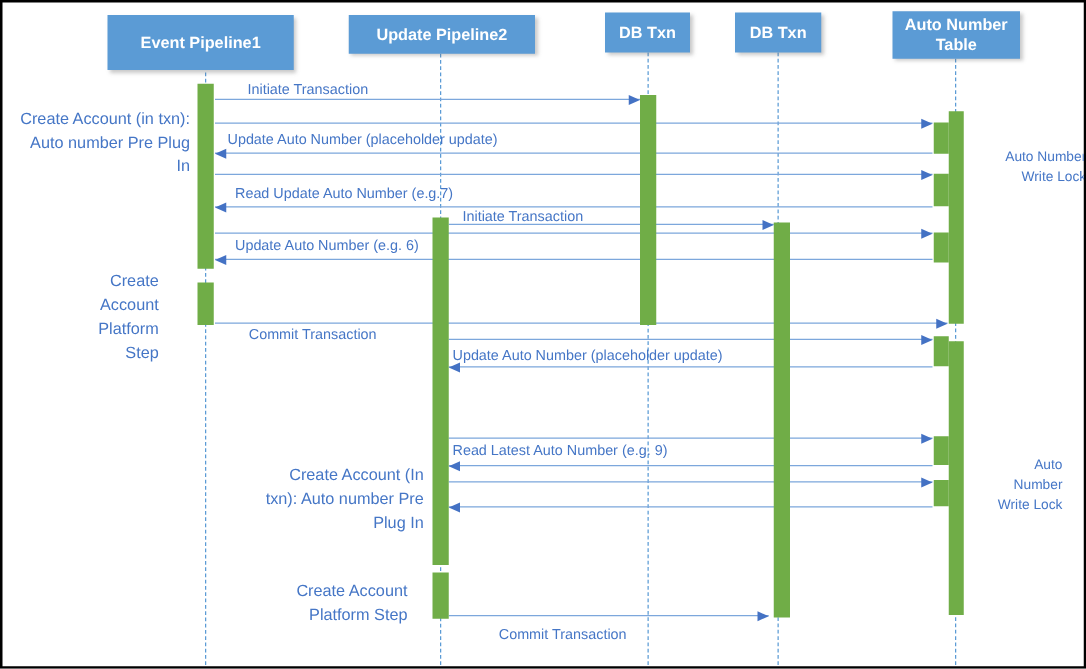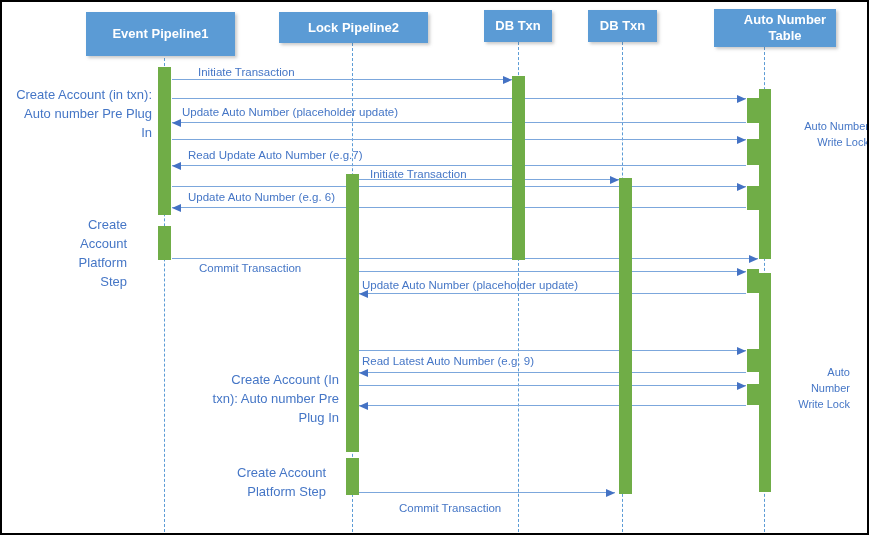--- a/index.html
+++ b/index.html
@@ -84,23 +84,23 @@
     <div class="activation" style="left: 617px; top: 176px; width: 13px; height: 316px; background: rgb(112, 173, 71);"></div>
     <div class="activation" style="left: 757px; top: 87px; width: 12px; height: 170px; background: rgb(112, 173, 71);"></div>
     <div class="activation" style="left: 757px; top: 271px; width: 12px; height: 219px; background: rgb(112, 173, 71);"></div>
     <div class="activation" style="left: 745px; top: 96px; width: 12px; height: 25px; background: rgb(112, 173, 71);"></div>
     <div class="activation" style="left: 745px; top: 137px; width: 12px; height: 26px; background: rgb(112, 173, 71);"></div>
     <div class="activation" style="left: 745px; top: 184px; width: 12px; height: 24px; background: rgb(112, 173, 71);"></div>
     <div class="activation" style="left: 745px; top: 267px; width: 12px; height: 24px; background: rgb(112, 173, 71);"></div>
     <div class="activation" style="left: 745px; top: 347px; width: 12px; height: 23px; background: rgb(112, 173, 71);"></div>
     <div class="activation" style="left: 745px; top: 382px; width: 12px; height: 21px; background: rgb(112, 173, 71);"></div>
     <div class="actor-box" style="left: 84px; top: 10px; width: 149px; height: 44px; background: rgb(91, 155, 213); color: rgb(255, 255, 255);">Event Pipeline1</div>
-    <div class="actor-box" style="left: 277px; top: 10px; width: 149px; height: 31px; background: rgb(91, 155, 213); color: rgb(255, 255, 255);">Lock Pipeline2</div>
+    <div class="actor-box" style="left: 277px; top: 10px; width: 149px; height: 31px; background: rgb(91, 155, 213); color: rgb(255, 255, 255);">Update Pipeline2</div>
     <div class="actor-box" style="left: 482px; top: 8px; width: 68px; height: 32px; background: rgb(91, 155, 213); color: rgb(255, 255, 255);">DB Txn</div>
     <div class="actor-box" style="left: 586px; top: 8px; width: 69px; height: 32px; background: rgb(91, 155, 213); color: rgb(255, 255, 255);">DB Txn</div>
-    <div class="actor-box" style="left: 712px; top: 7px; width: 102px; height: 38px; background: rgb(91, 155, 213); color: rgb(255, 255, 255); padding-left: 20px;">Auto Number Table</div>
+    <div class="actor-box" style="left: 712px; top: 7px; width: 102px; height: 38px; background: rgb(91, 155, 213); color: rgb(255, 255, 255);">Auto Number Table</div>
     <div class="side-label" style="left: 8px; top: 83px; width: 142px; font-size: 13px; line-height: 19px; color: rgb(69, 118, 198);">Create Account (in txn): Auto number Pre Plug In</div>
     <div class="side-label" style="left: 57px; top: 213px; width: 68px; font-size: 13px; line-height: 19px; color: rgb(69, 118, 198);">Create Account Platform Step</div>
     <div class="side-label" style="left: 209px; top: 368px; width: 128px; font-size: 13px; line-height: 19px; color: rgb(69, 118, 198);">Create Account (In txn): Auto number Pre Plug In</div>
     <div class="side-label" style="left: 212px; top: 461px; width: 112px; font-size: 13px; line-height: 19px; color: rgb(69, 118, 198);">Create Account Platform Step</div>
     <div class="side-label" style="left: 781px; top: 116px; width: 86px; font-size: 11px; line-height: 16px; color: rgb(69, 118, 198);">Auto Number Write Lock</div>
     <div class="side-label" style="left: 790px; top: 362px; width: 58px; font-size: 11px; line-height: 16px; color: rgb(69, 118, 198);">Auto Number Write Lock</div>
   </div>
 
 </body></html>

